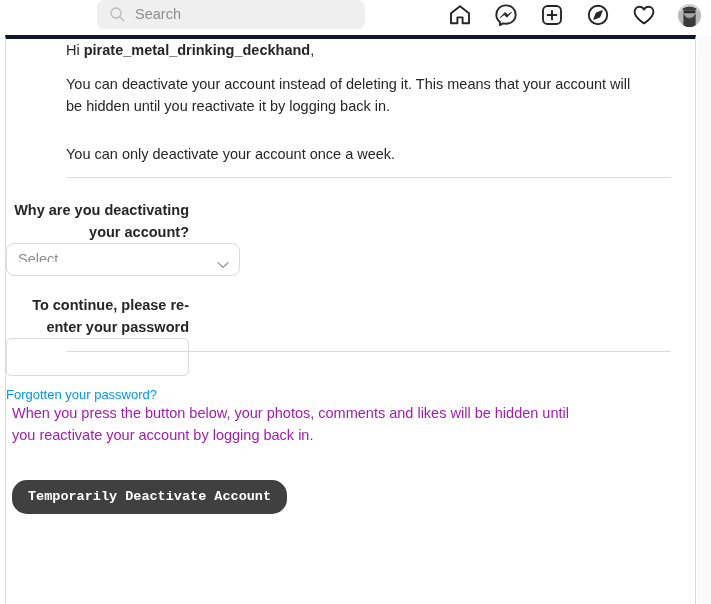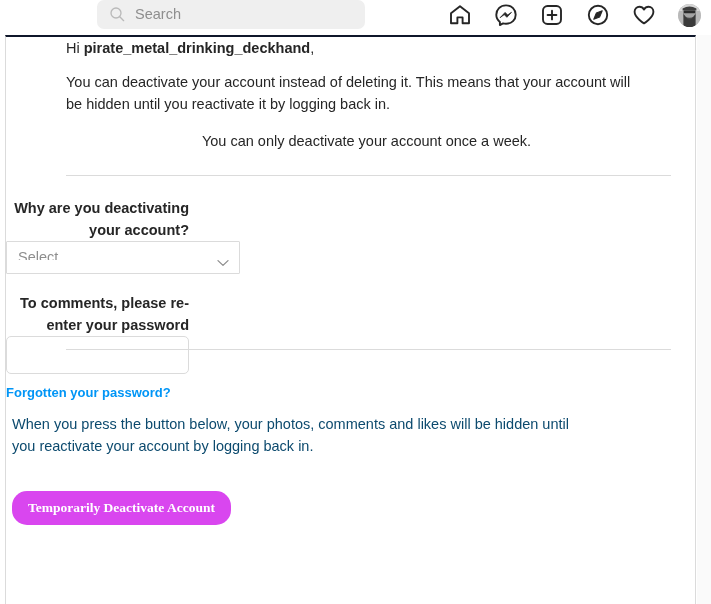--- a/index.html
+++ b/index.html
@@ -101,21 +101,21 @@
   
   .page-card {
     position: absolute;
     left: 5px;
     top: 35px;
     width: 691px;
     height: 569px;
     background: #ffffff;
     border-left: 1px solid #dbdbdb;
     border-right: 1px solid #dbdbdb;
-    border-top: 2px solid #0f172a;
+    border-top: 4px solid #0f172a;
     box-sizing: border-box;
   }
 
   .right-gutter {
     position: absolute;
     left: 697px;
     top: 35px;
     width: 14px;
     height: 569px;
     background: #fafafa;
@@ -144,21 +144,21 @@
   .greeting b { font-weight: 700; }
 
   .para {
     font-size: 14.5px;
     line-height: 22px;
     color: #262626;
     margin: 0;
   }
 
   .p1 { margin-top: 14px; width: 570px; }
-  .p2 { margin-top: 15px; text-align: center; }
+  .p2 { margin-top: 26px; }
 
   .divider {
     height: 1px;
     background: #dbdbdb;
     margin: 0;
     width: 605px;
     position: absolute;
   }
   #divider-top { top: 138px; left: 60px; }
   #divider-bottom { top: 312px; left: 60px; }
@@ -194,21 +194,21 @@
 
   .select-wrap {
     position: relative;
     width: 234px;
     height: 33px;
   }
   .select-box {
     width: 234px;
     height: 33px;
     border: 1px solid #dbdbdb;
-    border-radius: 1px;
+    border-radius: 8px;
     background: #ffffff;
     font-family: "Liberation Sans", sans-serif;
     font-size: 14.5px;
     color: #8e8e8e;
     padding: 0 30px 13px 11px;
     box-sizing: border-box;
     appearance: none;
     -webkit-appearance: none;
     outline: none;
     line-height: 31px;
@@ -235,48 +235,48 @@
     padding: 0 11px;
     box-sizing: border-box;
     outline: none;
     display: block;
   }
 
   .forgot-link {
     display: inline-block;
     margin-top: 11px;
     font-size: 13px;
-    font-weight: 700;
+    font-weight: 400;
     color: #0095f6;
     text-decoration: none;
     cursor: pointer;
   }
 
   
   .footer-block {
     position: absolute;
     top: 363px;
     left: 0;
     width: 100%;
   }
   .footer-para {
     font-size: 14.5px;
     line-height: 22px;
-    color: #0c4a6e;
-    margin: 13px 0 0 0;
+    color: #a21caf;
+    margin: 0 0 0 0;
     width: 578px;
     padding-left: 6px;
   }
   .deactivate-btn {
     margin-top: 34px;
     margin-left: 6px;
     display: inline-block;
-    background: #d946ef;
+    background: #404040;
     color: #ffffff;
-    font-family: Liberation Serif, serif;
+    font-family: Liberation Mono, monospace;
     font-size: 13.5px;
     font-weight: 700;
     border: none;
     border-radius: 15px;
     padding: 9px 16px;
     cursor: default;
     line-height: 16px;
   }
 </style>
 </head>
@@ -372,21 +372,21 @@
             <span class="chevron-down">
               <svg viewBox="0 0 12 8" width="12" height="8" fill="none" stroke="#8e8e8e" stroke-width="1.3" stroke-linecap="round" stroke-linejoin="round">
                 <path d="M1 1.6 L6 6.4 L11 1.6"></path>
               </svg>
             </span>
           </div>
         </div>
       </div>
 
       <div class="form-row">
-        <div class="form-label">To comments, please re-enter your password</div>
+        <div class="form-label">To continue, please re-enter your password</div>
         <div class="form-field">
           <input class="password-input" type="password" value="" placeholder="" style="">
           <a class="forgot-link" href="#">Forgotten your password?</a>
         </div>
       </div>
 
     </div>
 
     <div class="divider" id="divider-bottom"></div>
 

